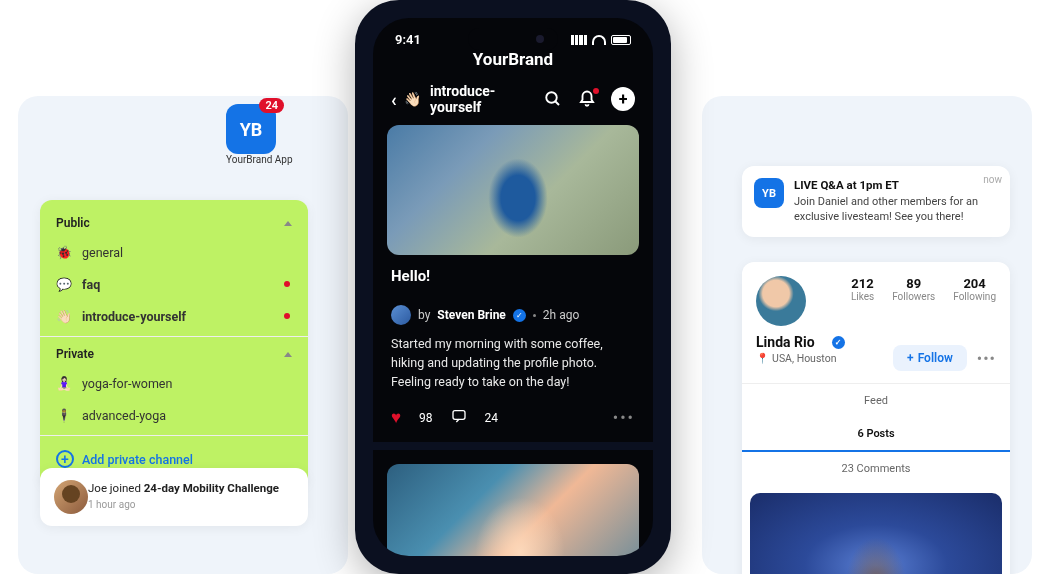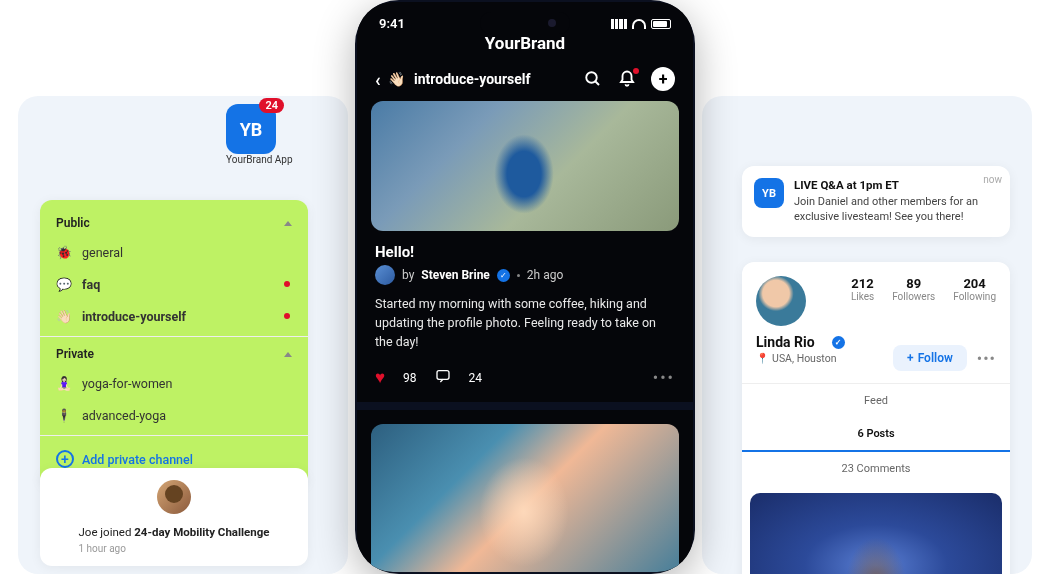--- a/index.html
+++ b/index.html
@@ -19,28 +19,28 @@
 .ch-section { padding: 6px 16px; display: flex; justify-content: space-between; align-items: center; font-size: 12px; font-weight: 600; color: #222; }
 .ch-item { padding: 8px 16px; display: flex; align-items: center; gap: 10px; font-size: 12.5px; color: #333; position: relative; }
 .ch-item.bold { font-weight: 700; }
 .ch-icon { width: 16px; height: 16px; display: inline-flex; align-items: center; justify-content: center; font-size: 13px; }
 .ch-dot { position: absolute; right: 18px; width: 6px; height: 6px; background: #e0102b; border-radius: 50%; }
 .ch-divider { height: 1px; background: #eee; margin: 4px 0; }
 .ch-add { padding: 10px 16px; display: flex; align-items: center; gap: 8px; color: #1473e6; font-size: 12.5px; font-weight: 500; }
 .ch-add .plus-circle { width: 18px; height: 18px; border: 2px solid #1473e6; border-radius: 50%; display: flex; align-items: center; justify-content: center; font-size: 14px; line-height: 1; }
 .chevron-up { width: 0; height: 0; border-left: 4px solid transparent; border-right: 4px solid transparent; border-bottom: 5px solid #888; }
 
-.join-card { position: absolute; left: 40px; top: 468px; width: 268px; background: #fff; border-radius: 12px; box-shadow: 0 2px 12px rgba(0,0,0,0.06); padding: 12px 14px; display: flex; gap: 10px; align-items: center; flex-direction: column; }
+.join-card { position: absolute; left: 40px; top: 468px; width: 268px; background: #fff; border-radius: 12px; box-shadow: 0 2px 12px rgba(0,0,0,0.06); padding: 12px 14px; display: flex; align-items: flex-start; }
 .avatar-sm { width: 34px; height: 34px; border-radius: 50%; background: linear-gradient(135deg,#d4a574,#8b5a3c); flex-shrink: 0; position: relative; overflow: hidden; }
 .avatar-sm::after { content:''; position:absolute; left:8px; top:5px; width:18px; height:18px; background:#654321; border-radius:50%; }
 .join-text { font-size: 11.5px; color: #222; line-height: 1.4; }
 .join-time { font-size: 10px; color: #999; margin-top: 3px; }
 
 
-.phone { position: absolute; left: 355px; top: 0; width: 340px; height: 574px; background: #0b1020; border-radius: 44px; padding: 2px; box-shadow: 0 10px 40px rgba(0,0,0,0.3); }
+.phone { position: absolute; left: 355px; top: 0; width: 316px; height: 574px; background: #0b1020; border-radius: 44px; padding: 18px; box-shadow: 0 10px 40px rgba(0,0,0,0.3); }
 .phone-screen { width: 100%; height: 100%; background: #05060a; border-radius: 36px; overflow: hidden; position: relative; }
 .notch { position: absolute; top: 10px; left: 50%; transform: translateX(-50%); width: 90px; height: 22px; background: #05060a; border-radius: 14px; z-index: 10; }
 .notch::after { content:''; position:absolute; right:14px; top:7px; width:8px; height:8px; background:#1a1a2e; border-radius:50%; }
 .status-bar { display: flex; justify-content: space-between; align-items: center; padding: 14px 22px 4px; color: #fff; font-size: 13px; font-weight: 600; }
 .status-icons { display: flex; gap: 5px; align-items: center; }
 .sig-icon, .wifi-icon, .bat-icon { display: inline-block; }
 .sig-icon { width: 16px; height: 10px; background: linear-gradient(to right, #fff 0 3px, transparent 3px 4px, #fff 4px 7px, transparent 7px 8px, #fff 8px 12px, transparent 12px 13px, #fff 13px 16px); }
 .wifi-icon { width: 14px; height: 10px; border-radius: 7px 7px 0 0; border: 2px solid #fff; border-bottom: none; }
 .bat-icon { width: 20px; height: 10px; border: 1px solid #fff; border-radius: 2px; position: relative; }
 .bat-icon::after { content:''; position:absolute; left:1px; top:1px; width:14px; height:6px; background:#fff; border-radius:1px; }
@@ -50,21 +50,21 @@
 .header-left { display: flex; align-items: center; gap: 8px; color: #fff; font-weight: 700; font-size: 14px; }
 .back-chevron { font-size: 18px; }
 .header-icons { display: flex; gap: 14px; align-items: center; }
 .h-icon { width: 20px; height: 20px; color: #fff; display: flex; align-items: center; justify-content: center; }
 .plus-btn { width: 24px; height: 24px; background: #fff; color: #000; border-radius: 50%; display: flex; align-items: center; justify-content: center; font-weight: 700; font-size: 16px; }
 .bell-dot-h { position: absolute; top: -1px; right: -2px; width: 6px; height: 6px; background: #e0102b; border-radius: 50%; }
 
 .feed { padding: 0 14px; }
 .post-img { width: 100%; height: 130px; border-radius: 12px; background: linear-gradient(135deg, #4a7ba6 0%, #7a9bb8 30%, #a8b89a 60%, #8a9a7a 100%); position: relative; overflow: hidden; }
 .post-img::before { content:''; position:absolute; left:40%; top:25%; width:60px; height:80px; background: radial-gradient(ellipse,#1e5a9e 40%,transparent 70%); border-radius:40%; }
-.post-title { color: #fff; font-weight: 700; font-size: 15px; margin: 12px 4px 4px; }
+.post-title { color: #fff; font-weight: 700; font-size: 15px; margin: 12px 4px 20px; }
 .post-meta { display: flex; align-items: center; gap: 7px; padding: 0 4px; color: #ccc; font-size: 12px; }
 .post-avatar { width: 20px; height: 20px; border-radius: 50%; background: linear-gradient(135deg,#5a8fd4,#2c5aa0); }
 .verified { width: 13px; height: 13px; background: #1473e6; border-radius: 50%; display: inline-flex; align-items: center; justify-content: center; color: #fff; font-size: 8px; }
 .meta-dot { width: 3px; height: 3px; background: #888; border-radius: 50%; }
 .post-body { color: #e8e8e8; font-size: 12.5px; line-height: 1.5; padding: 10px 4px 14px; }
 .post-actions { display: flex; align-items: center; gap: 18px; padding: 2px 4px 14px; color: #fff; font-size: 12px; }
 .heart { color: #e0102b; font-size: 17px; }
 .comment-ic { font-size: 15px; }
 .more-dots { margin-left: auto; color: #888; font-size: 16px; letter-spacing: 2px; }
 .post-divider { height: 8px; background: #0b1020; margin: 0 -14px; }

